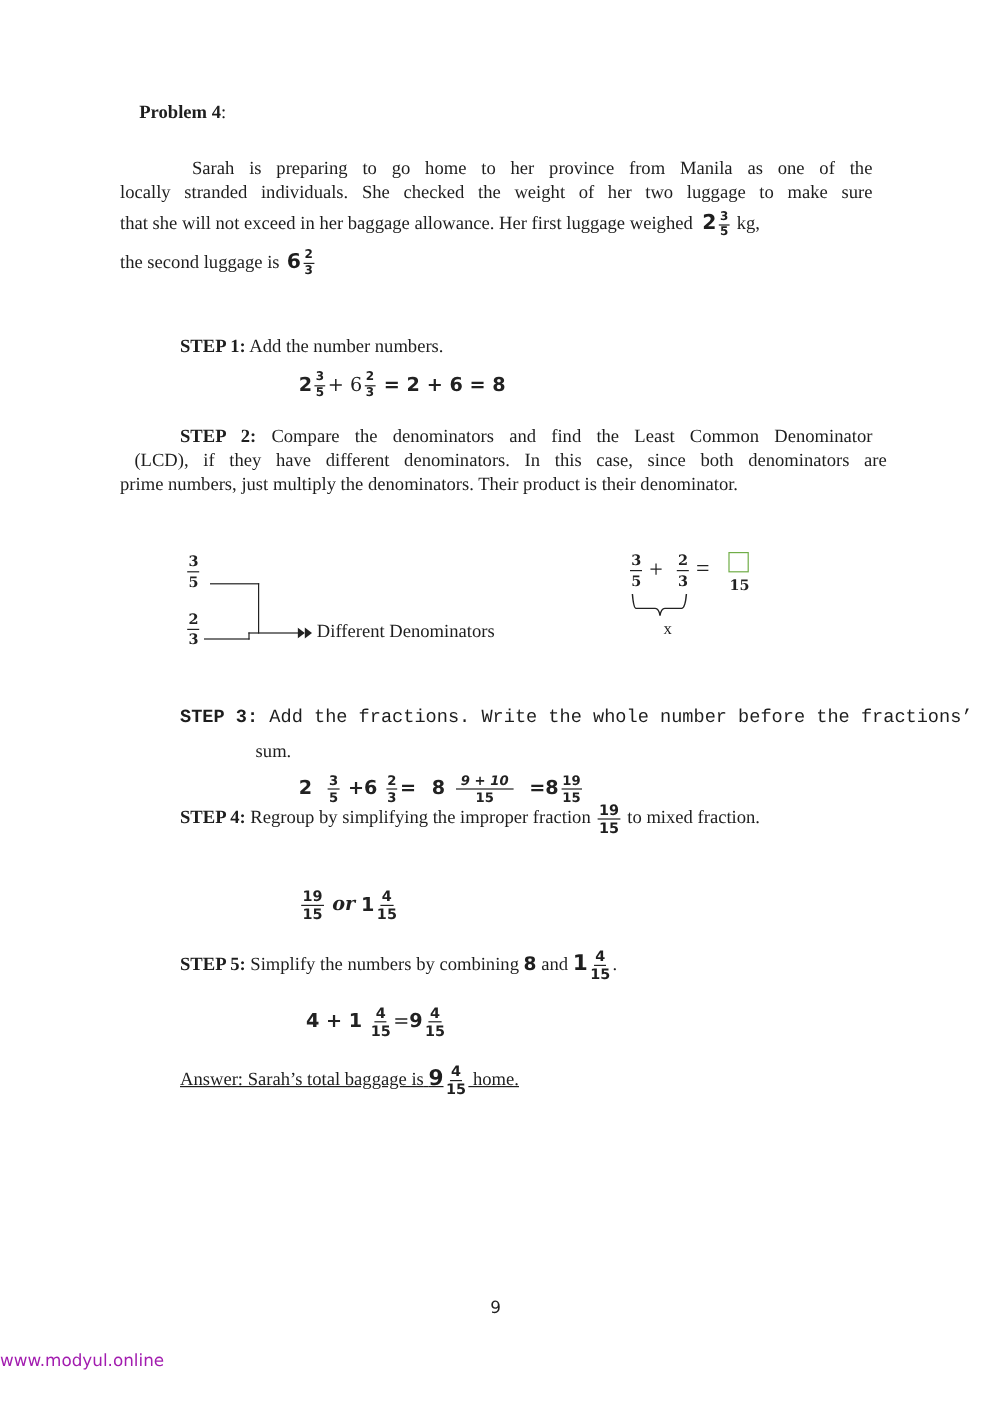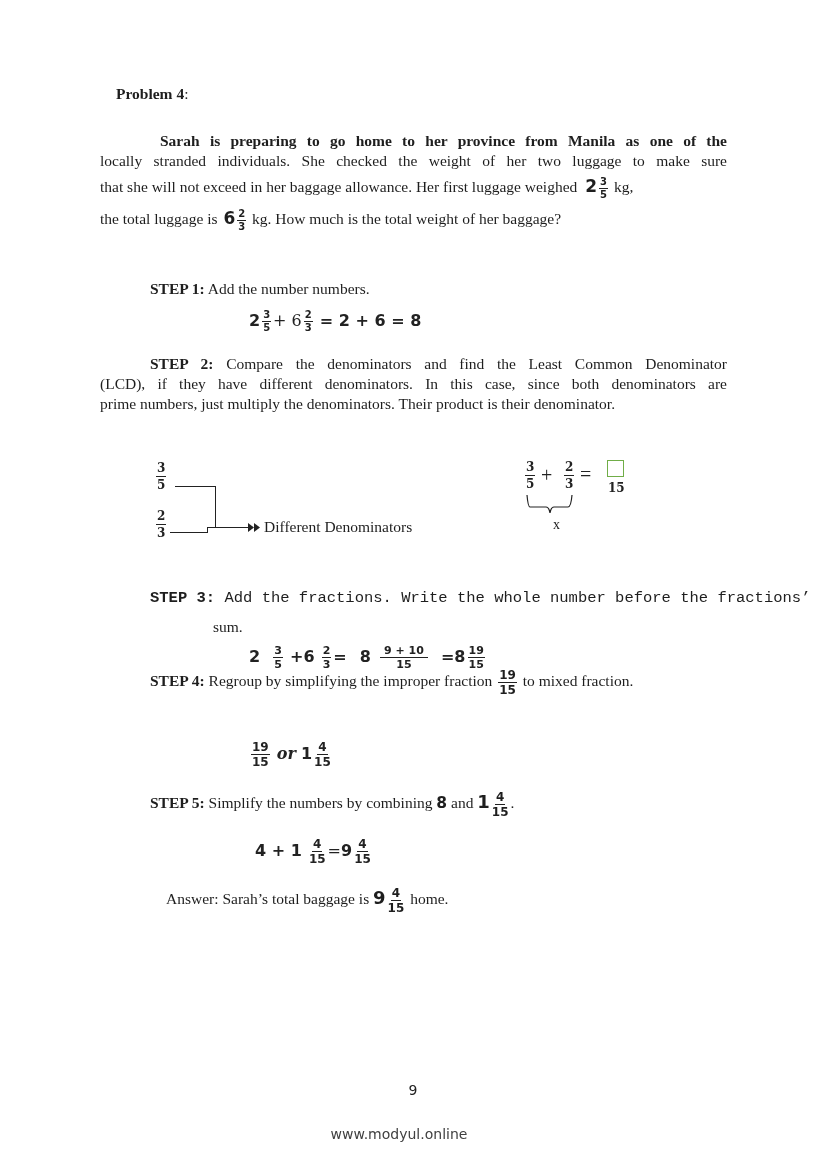--- a/index.html
+++ b/index.html
@@ -27,37 +27,36 @@
   .diag-frac .d{padding-top:2px;}
   .line{position:absolute;background:#222;}
 </style>
 </head>
 <body>
 
 <div class="abs para" style="left:100px;top:84px;margin-left:16px;">
   <b>Problem 4</b><span>:</span>
 </div>
 
-<div class="abs para justify" style="left:160px;top:131px;width:567px;font-weight:bold;">Sarah is preparing to go home to her province from Manila as one of the</div>
+<div class="abs para justify" style="left:160px;top:131px;width:567px;">Sarah is preparing to go home to her province from Manila as one of the</div>
 <div class="abs para justify" style="left:100px;top:151px;width:627px;">locally stranded individuals. She checked the weight of her two luggage to make sure</div>
 <div class="abs para" style="left:100px;top:176px;width:630px;white-space:nowrap;">
   <span>that she will not exceed in her baggage allowance. Her first luggage weighed</span>
   <span class="mb" style="font-size:17px;margin-left:4px;">2</span><span class="frac fs10">
       <span class="n">3</span>
       <span class="d">5</span>
     </span>
   <span>kg,</span>
 </div>
 <div class="abs para" style="left:100px;top:208px;white-space:nowrap;">
-  <span>the total luggage is</span>
+  <span>the second luggage is</span>
   <span class="mb" style="font-size:17px;margin-left:2px;">6</span><span class="frac fs10">
       <span class="n">2</span>
       <span class="d">3</span>
     </span>
-  <span>kg. How much is the total weight of her baggage?</span>
 </div>
 
 <div class="abs para" style="left:150px;top:279px;">
   <b>STEP 1:</b>
   <span>Add the number numbers.</span>
 </div>
 <div class="abs" style="left:249px;top:310px;white-space:nowrap;">
   <span class="eq">2</span><span class="frac fs10">
       <span class="n">3</span>
       <span class="d">5</span>
@@ -65,21 +64,21 @@
   <span class="eq thin">6</span><span class="frac fs10">
       <span class="n">2</span>
       <span class="d">3</span>
     </span>
   <span class="eq">= 2 + 6 = 8</span>
 </div>
 
 <div class="abs para justify" style="left:150px;top:354px;width:577px;">
   <b>STEP 2:</b> <span>Compare the denominators and find the Least Common Denominator</span>
 </div>
-<div class="abs para justify" style="left:100px;top:374px;width:627px;">(LCD), if they have different denominators. In this case, since both denominators are</div>
+<div class="abs para justify" style="left:112px;top:374px;width:627px;">(LCD), if they have different denominators. In this case, since both denominators are</div>
 <div class="abs para" style="left:100px;top:394px;width:627px;white-space:nowrap;">prime numbers, just multiply the denominators. Their product is their denominator.</div>
 
 <div>
   <div class="diag-frac" style="left:156px;top:462px;">
     <span class="n">3</span>
       <span class="d">5</span>
   </div>
   <div class="diag-frac" style="left:156px;top:510px;">
     <span class="n">2</span>
       <span class="d">3</span>
@@ -126,21 +125,21 @@
       <span class="n">3</span>
       <span class="d">5</span>
     </span>
   <span class="eq big">+</span><span class="eq big">6</span>
   <span class="frac fs11">
       <span class="n">2</span>
       <span class="d">3</span>
     </span><span class="eq big">=</span>
   <span class="eq big" style="margin-left:8px;">8</span>
   <span class="frac fs11" style="margin-left:4px;">
-      <span class="n" style="padding:0 4px 1px;">9 + 10</span>
+      <span class="n" style="padding:0 4px 1px;font-style:italic;">9 + 10</span>
       <span class="d">15</span>
     </span>
   <span class="eq big" style="margin-left:6px;">=</span><span class="eq">8</span><span class="frac fs11">
       <span class="n">19</span>
       <span class="d">15</span>
     </span>
 </div>
 
 <div class="abs para" style="left:150px;top:669px;white-space:nowrap;">
   <b>STEP 4:</b>
@@ -176,23 +175,23 @@
   <span class="eq big">4 + 1</span>
   <span class="frac fs12">
       <span class="n">4</span>
       <span class="d">15</span>
     </span><span class="eq big thin">=</span><span class="eq big">9</span><span class="frac fs12">
       <span class="n">4</span>
       <span class="d">15</span>
     </span>
 </div>
 
-<div class="abs para" style="left:166px;top:887px;white-space:nowrap;">
+<div class="abs para" style="left:150px;top:887px;white-space:nowrap;text-decoration:underline;">
   <span>Answer: Sarah’s total baggage is</span>
   <span class="mb big">9</span><span class="frac fs12">
       <span class="n">4</span>
       <span class="d">15</span>
     </span>
   <span>home.</span>
 </div>
 
 <div class="abs" style="left:0;top:1082px;width:826px;text-align:center;font-family:'DejaVu Sans',sans-serif;font-size:14px;color:#222;">9</div>
-<div class="abs" style="left:0;top:1126px;width:798px;text-align:center;font-family:'DejaVu Sans',sans-serif;font-size:14px;color:#404040;">www.modyul.online</div>
+<div class="abs" style="left:0;top:1126px;width:798px;font-family:'DejaVu Sans',sans-serif;font-size:14px;color:#a21caf;">www.modyul.online</div>
 
 </body></html>

